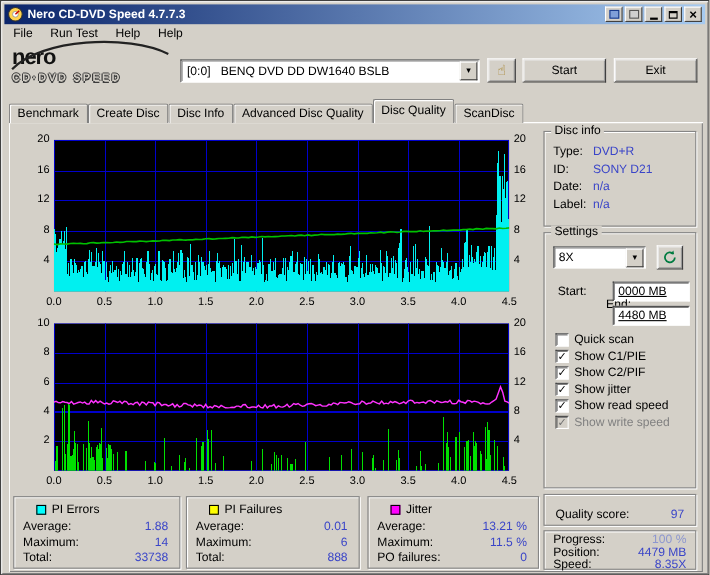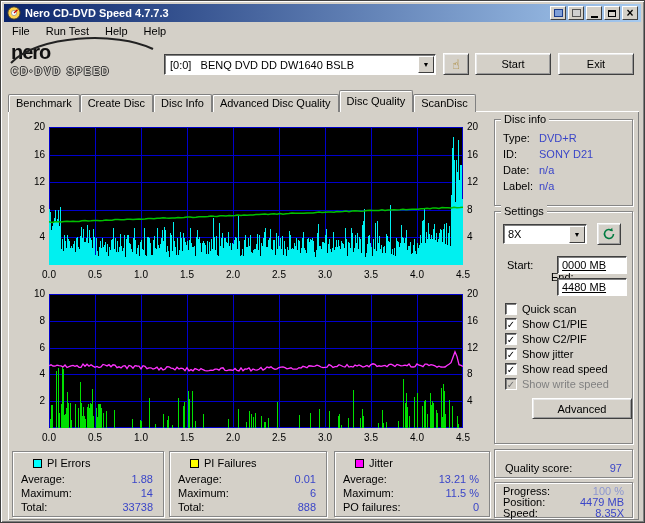--- a/index.html
+++ b/index.html
@@ -274,21 +274,20 @@
         </div>
       <div class="cb-row" style="top:150px">
           <span class="cbbox">✓</span>
           <span class="cb-label">Show read speed</span>
         </div>
       <div class="cb-row disabled" style="top:165px">
           <span class="cbbox">✓</span>
           <span class="cb-label">Show write speed</span>
         </div>
 
-      <button class="btn adv-btn">Advanced</button>
     </div>
 
     <div class="group" style="left:486px;top:338px;width:139px;height:29px;">
       <div class="q-row">
         <span>Quality score:</span>
         <span class="val">97</span>
       </div>
     </div>
 
     <div class="group" style="left:486px;top:371px;width:139px;height:36px;text-decoration:underline;">

